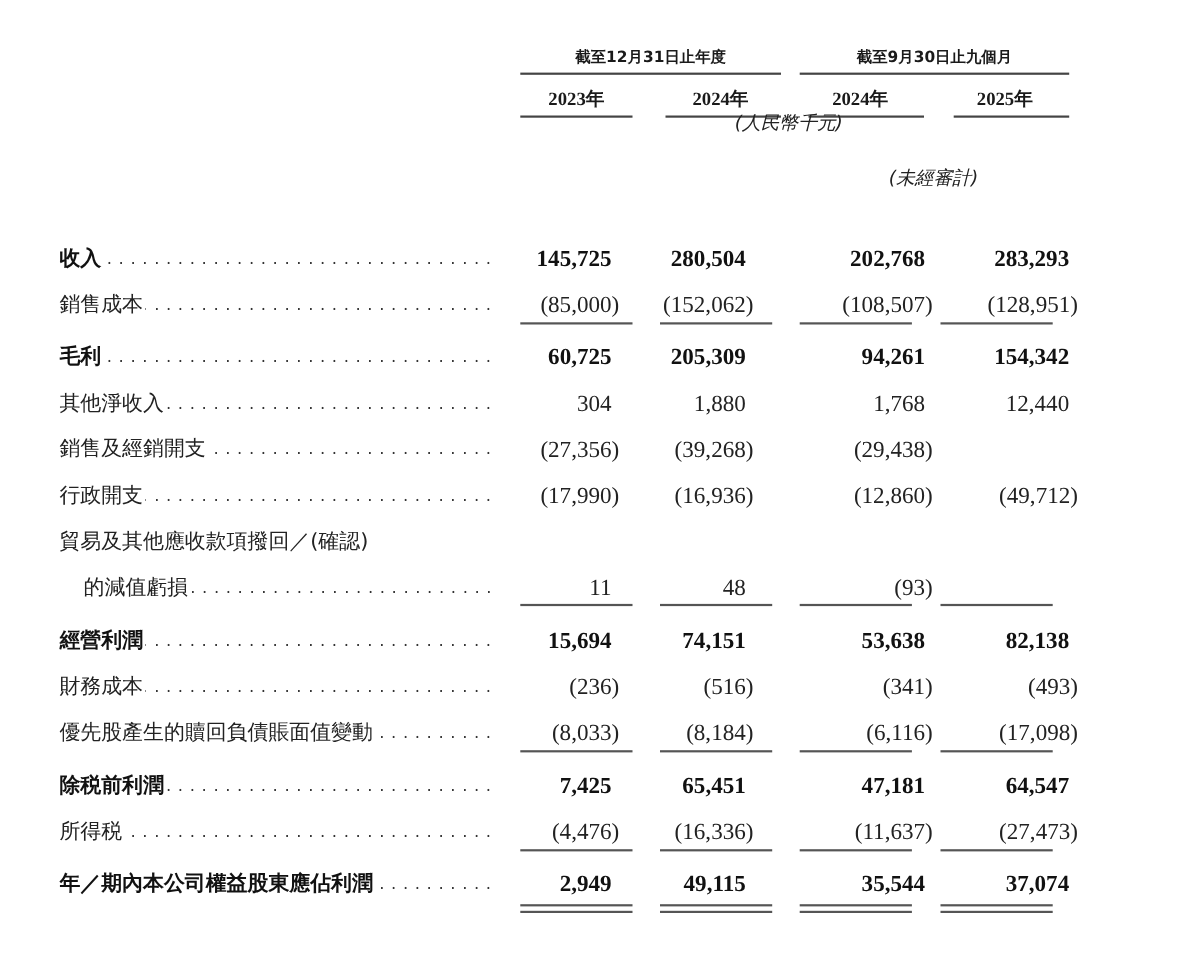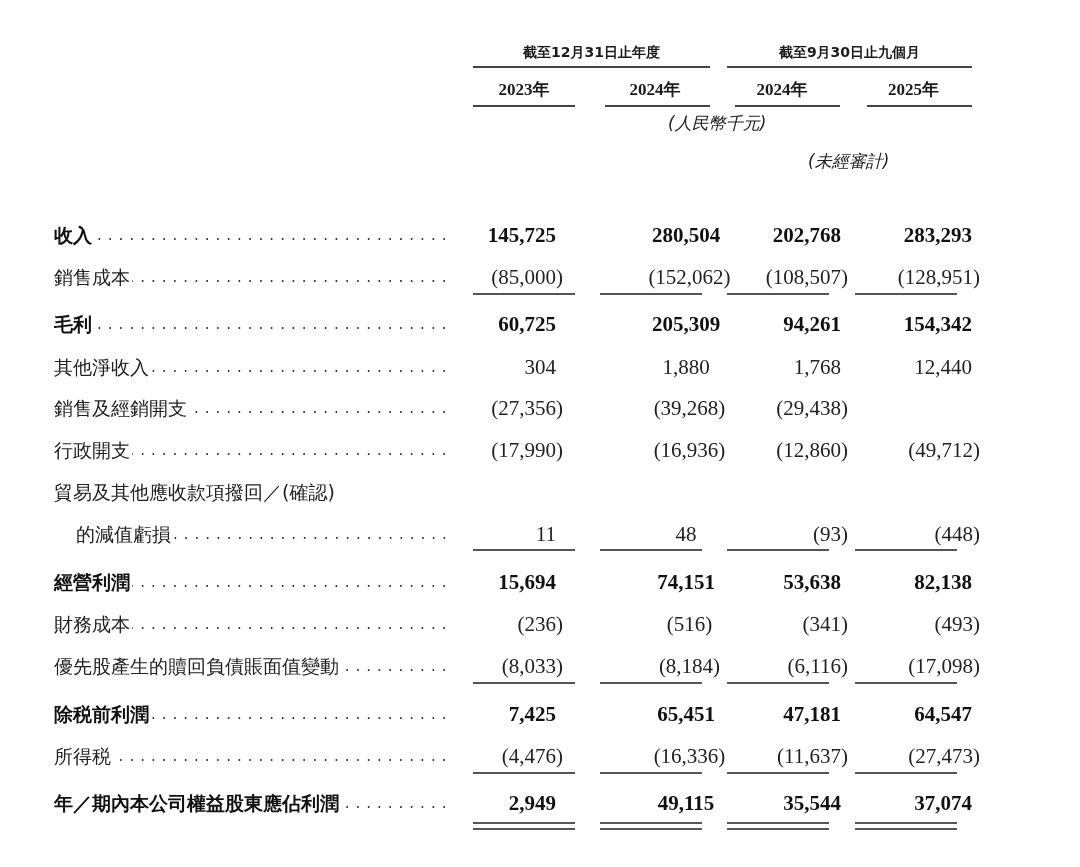--- a/index.html
+++ b/index.html
@@ -38,21 +38,21 @@
       position: absolute; left: 0; right: 0; top: 0;
       letter-spacing: 6px; color: #333; font-size: 15px; text-align: right;
       font-weight: normal;
     }
     .val {
       position: absolute; height: 30px; line-height: 30px; text-align: right;
       font-family: "Liberation Serif", serif; font-size: 21px; color: #222;
     }
     .val.bold { font-weight: bold; color: #111; }
     .c0 { left: 451px; width: 112px; }
-    .c1 { left: 631px; width: 117px; text-align: center; }
+    .c1 { left: 568px; width: 117px; }
     .c2 { left: 727px; width: 121px; }
     .c3 { left: 855px; width: 125px; }
     .c0.pos { width: 105px; } .c1.pos { width: 110px; } .c2.pos { width: 114px; } .c3.pos { width: 117px; }
     .ul { position: absolute; height: 1.5px; background: #555; }
     .u0 { left: 473px; width: 102px; }
     .u1 { left: 600px; width: 102px; }
     .u2 { left: 727px; width: 102px; }
     .u3 { left: 855px; width: 102px; }
   </style>
 </head>
@@ -70,21 +70,21 @@
 
 <div class="year" style="left:473px; width:102px;">2023年</div>
 <div class="year" style="left:600px; width:110px;">2024年</div>
 <div class="year" style="left:727px; width:110px;">2024年</div>
 <div class="year" style="left:855px; width:117px;">2025年</div>
 <div class="rule thin" style="left:473px; width:102px; top:105px;"></div>
 <div class="rule thin" style="left:605px; width:105px; top:105px;"></div>
 <div class="rule thin" style="left:735px; width:105px; top:105px;"></div>
 <div class="rule thin" style="left:867px; width:105px; top:105px;"></div>
 
-<div class="unit" style="left:668px; top:112px;">(人民幣千元)</div>
+<div class="unit" style="left:668px; top:100px;">(人民幣千元)</div>
 <div class="unit" style="left:808px; top:150px;">(未經審計)</div>
 
 <div class="row" style="top:220px;">
   <div class="label bold"><span class="dots">........................................</span><span class="lt">收入</span></div>
   <div class="val bold c0 pos">145,725</div>
   <div class="val bold c1 pos">280,504</div>
   <div class="val bold c2 pos">202,768</div>
   <div class="val bold c3 pos">283,293</div>
 </div>
 
@@ -133,21 +133,20 @@
 
 <div class="row" style="top:477px;">
   <div class="label nodots"><span class="lt">貿易及其他應收款項撥回／(確認)</span></div>
 </div>
 
 <div class="row" style="top:519px;">
   <div class="label indent"><span class="dots">........................................</span><span class="lt">的減值虧損</span></div>
   <div class="val c0 pos">11</div>
   <div class="val c1 pos">48</div>
   <div class="val c2">(93)</div>
-  <div class="val c3">(448)</div>
 </div>
 <div class="ul u0" style="top:549px;"></div>
 <div class="ul u1" style="top:549px;"></div>
 <div class="ul u2" style="top:549px;"></div>
 <div class="ul u3" style="top:549px;"></div>
 
 <div class="row" style="top:567px;">
   <div class="label bold"><span class="dots">........................................</span><span class="lt">經營利潤</span></div>
   <div class="val bold c0 pos">15,694</div>
   <div class="val bold c1 pos">74,151</div>

